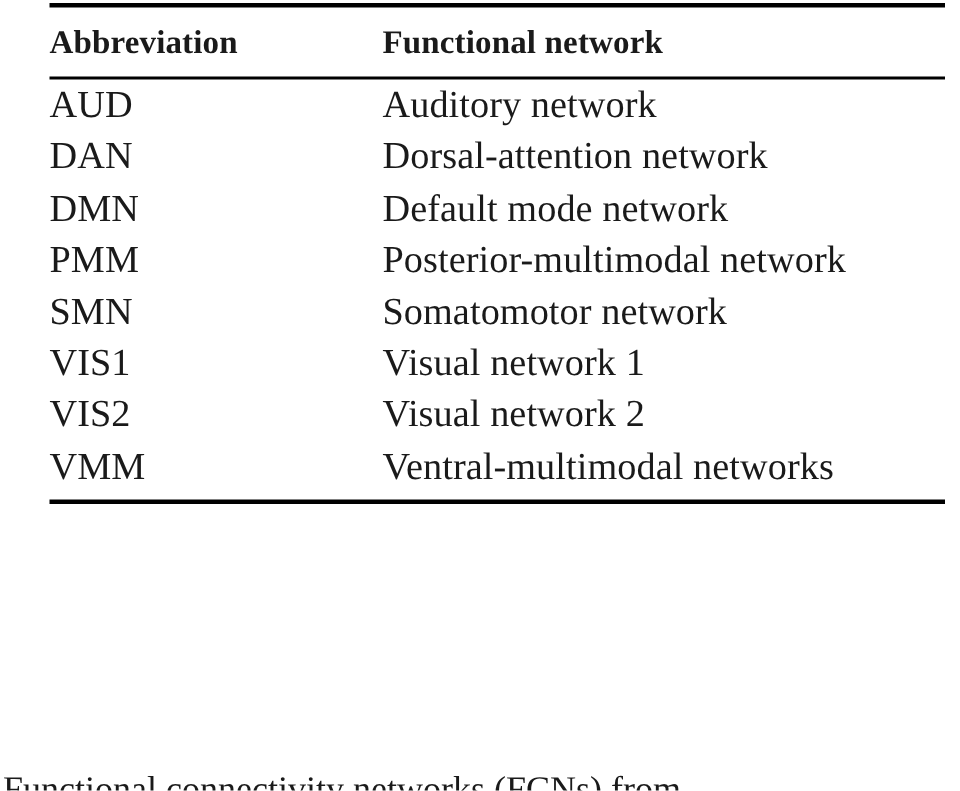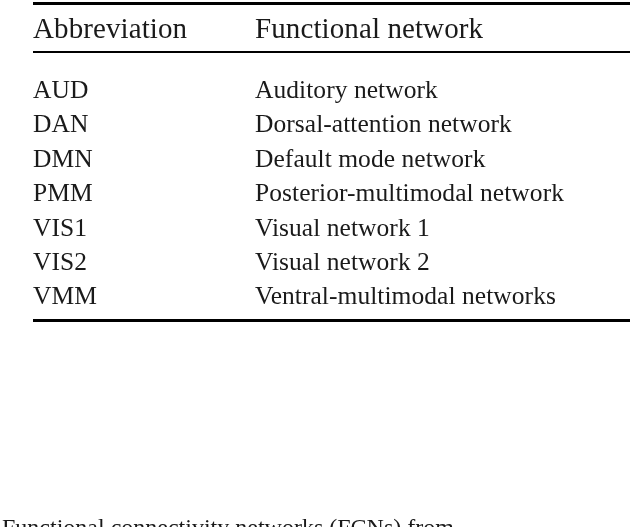--- a/index.html
+++ b/index.html
@@ -39,41 +39,41 @@
     border-collapse: collapse;
     border-spacing: 0;
     table-layout: fixed;
   }
 
   table.abbr-table col.col-abbr { width: 222px; }
   table.abbr-table col.col-name { width: 375px; }
 
   thead th {
     text-align: left;
-    font-weight: normal;
-    font-size: 29px;
+    font-weight: bold;
+    font-size: 22px;
     line-height: 46px;
     height: 46px;
     padding: 0;
     white-space: nowrap;
     letter-spacing: 0.1px;
   }
 
   tbody td {
     text-align: left;
     font-weight: normal;
     font-size: 25.5px;
     line-height: 34.4px;
     height: 34.4px;
     padding: 0;
     white-space: nowrap;
     letter-spacing: 0.05px;
   }
 
-  tbody tr:first-child td { padding-top: 20px; }
+  tbody tr:first-child td { padding-top: 0; }
   tbody tr:last-child  td { padding-bottom: 5px; }
 
   
   .caption {
     position: absolute;
     left: 0px;
     top: 513px;
     width: 640px;
     height: 14px;
     overflow: hidden;
@@ -127,20 +127,24 @@
       </tr>
       <tr>
         <td>DMN</td>
         <td>Default mode network</td>
       </tr>
       <tr>
         <td>PMM</td>
         <td>Posterior-multimodal network</td>
       </tr>
       <tr>
+        <td>SMN</td>
+        <td>Somatomotor network</td>
+      </tr>
+      <tr>
         <td>VIS1</td>
         <td>Visual network 1</td>
       </tr>
       <tr>
         <td>VIS2</td>
         <td>Visual network 2</td>
       </tr>
       <tr>
         <td>VMM</td>
         <td>Ventral-multimodal networks</td>

